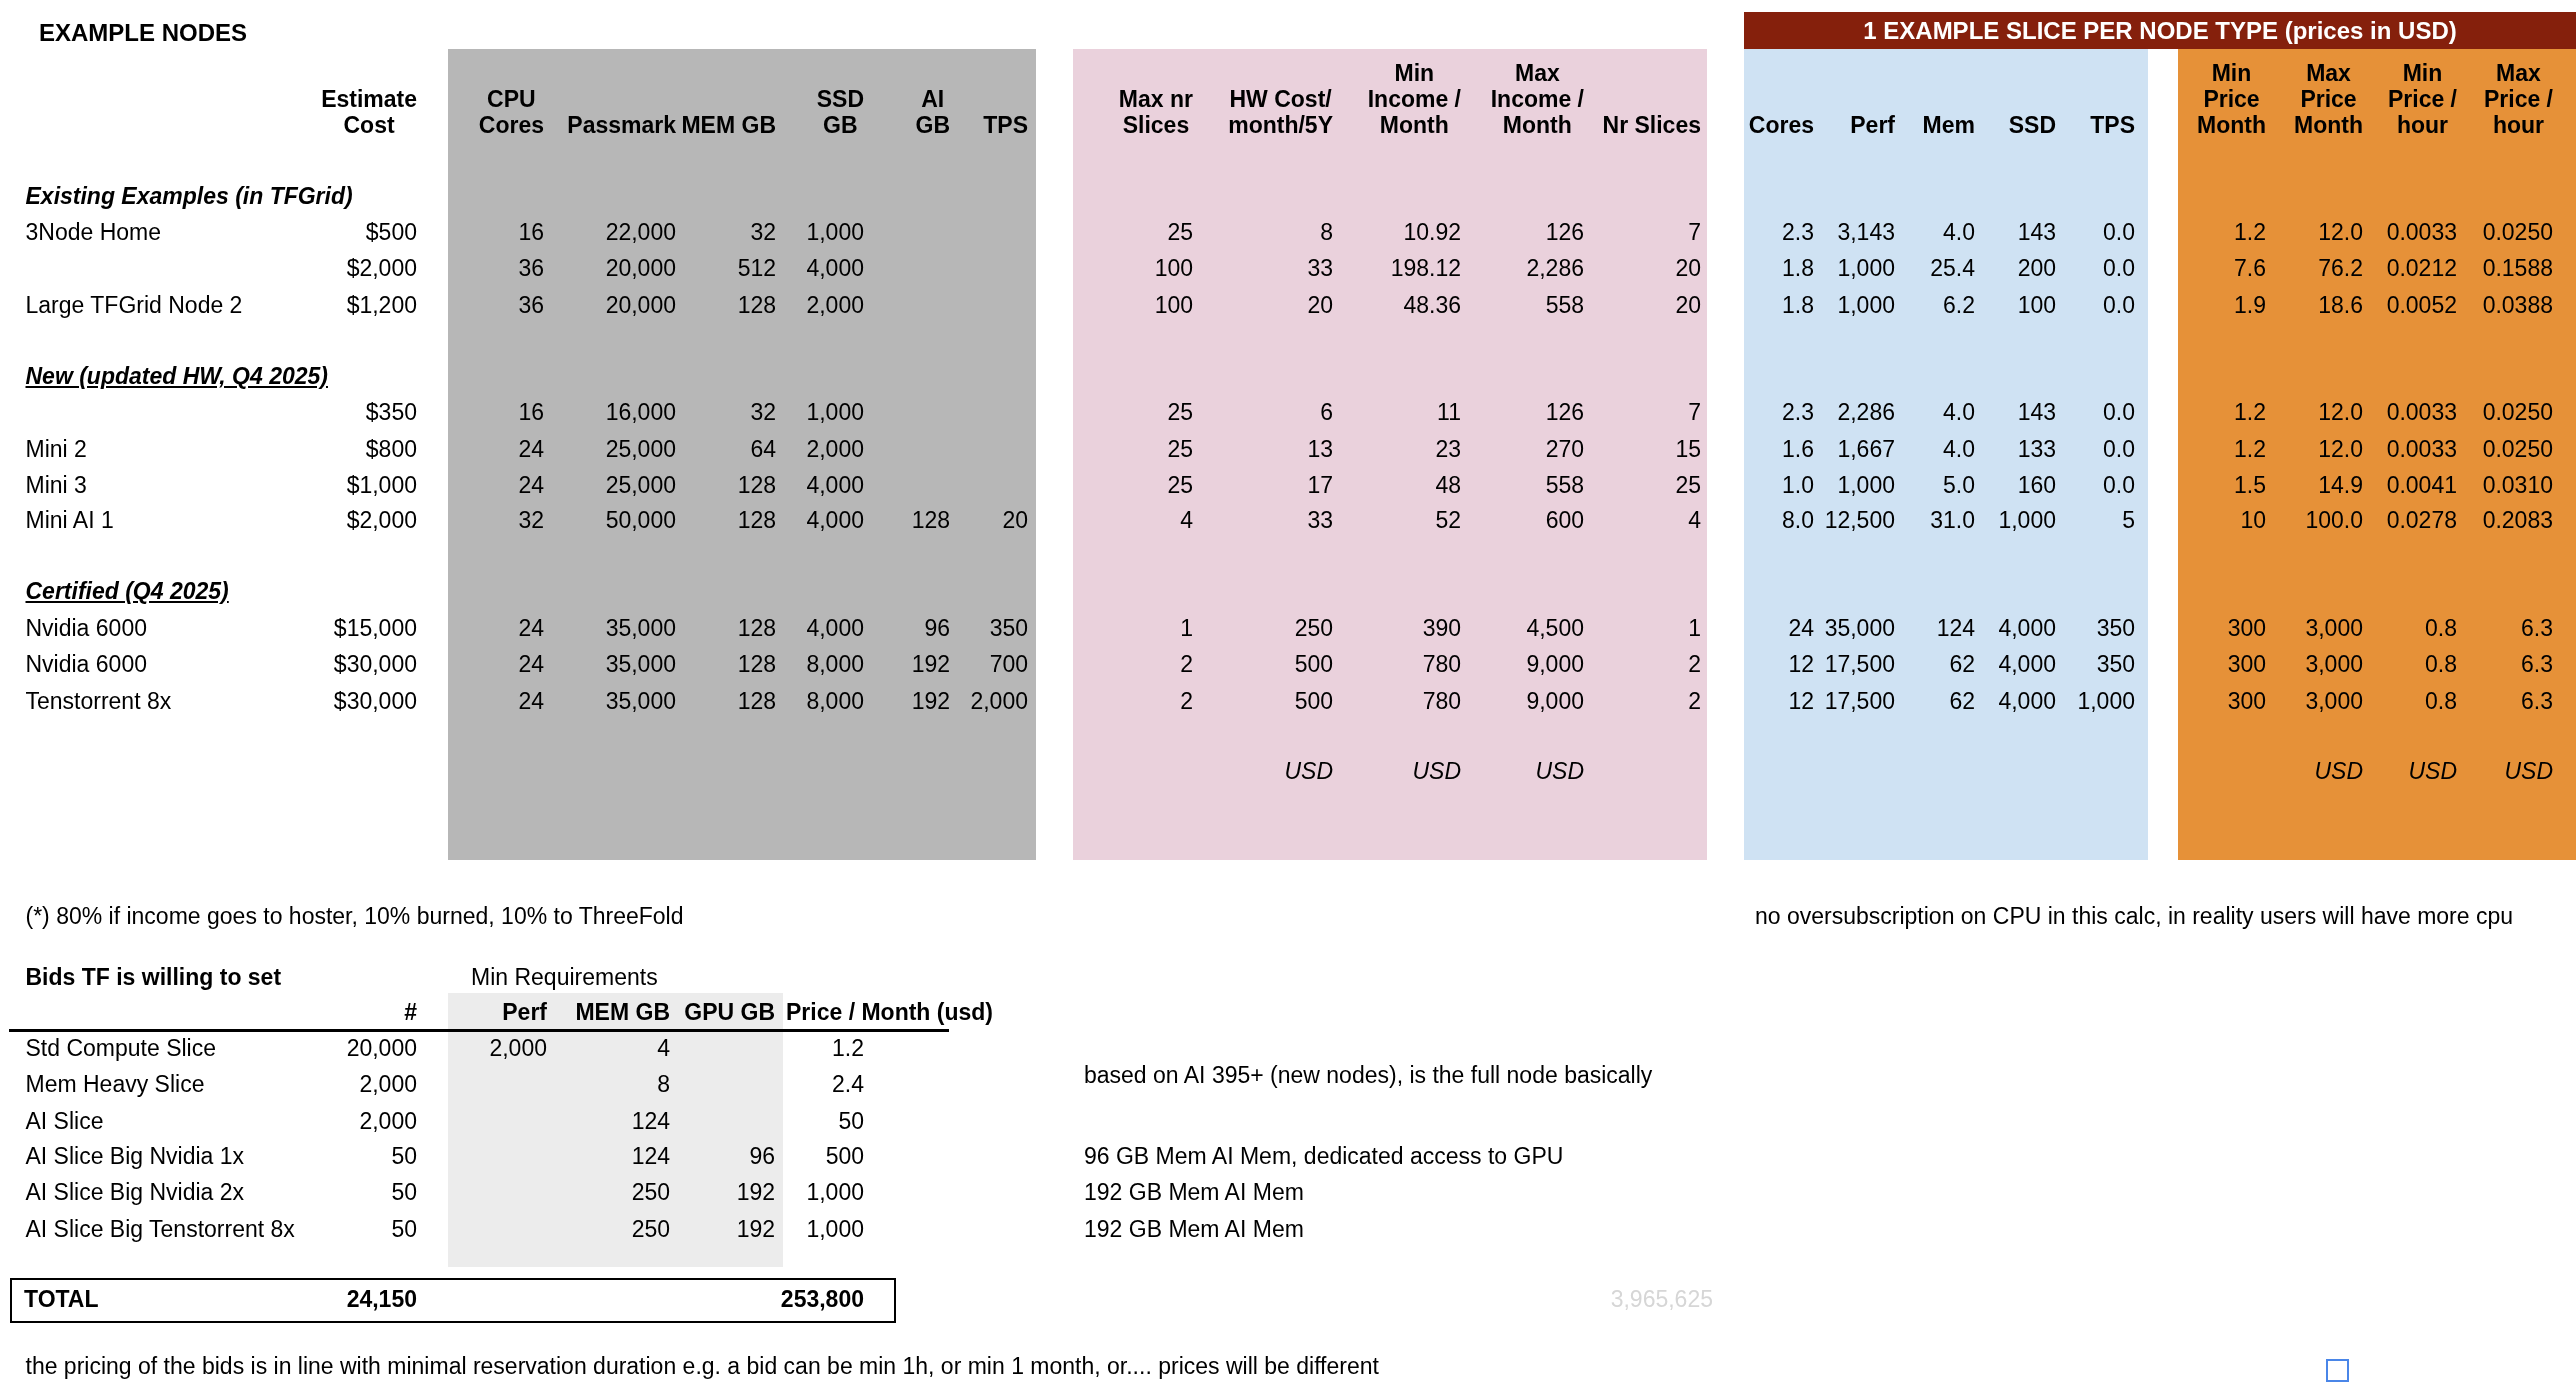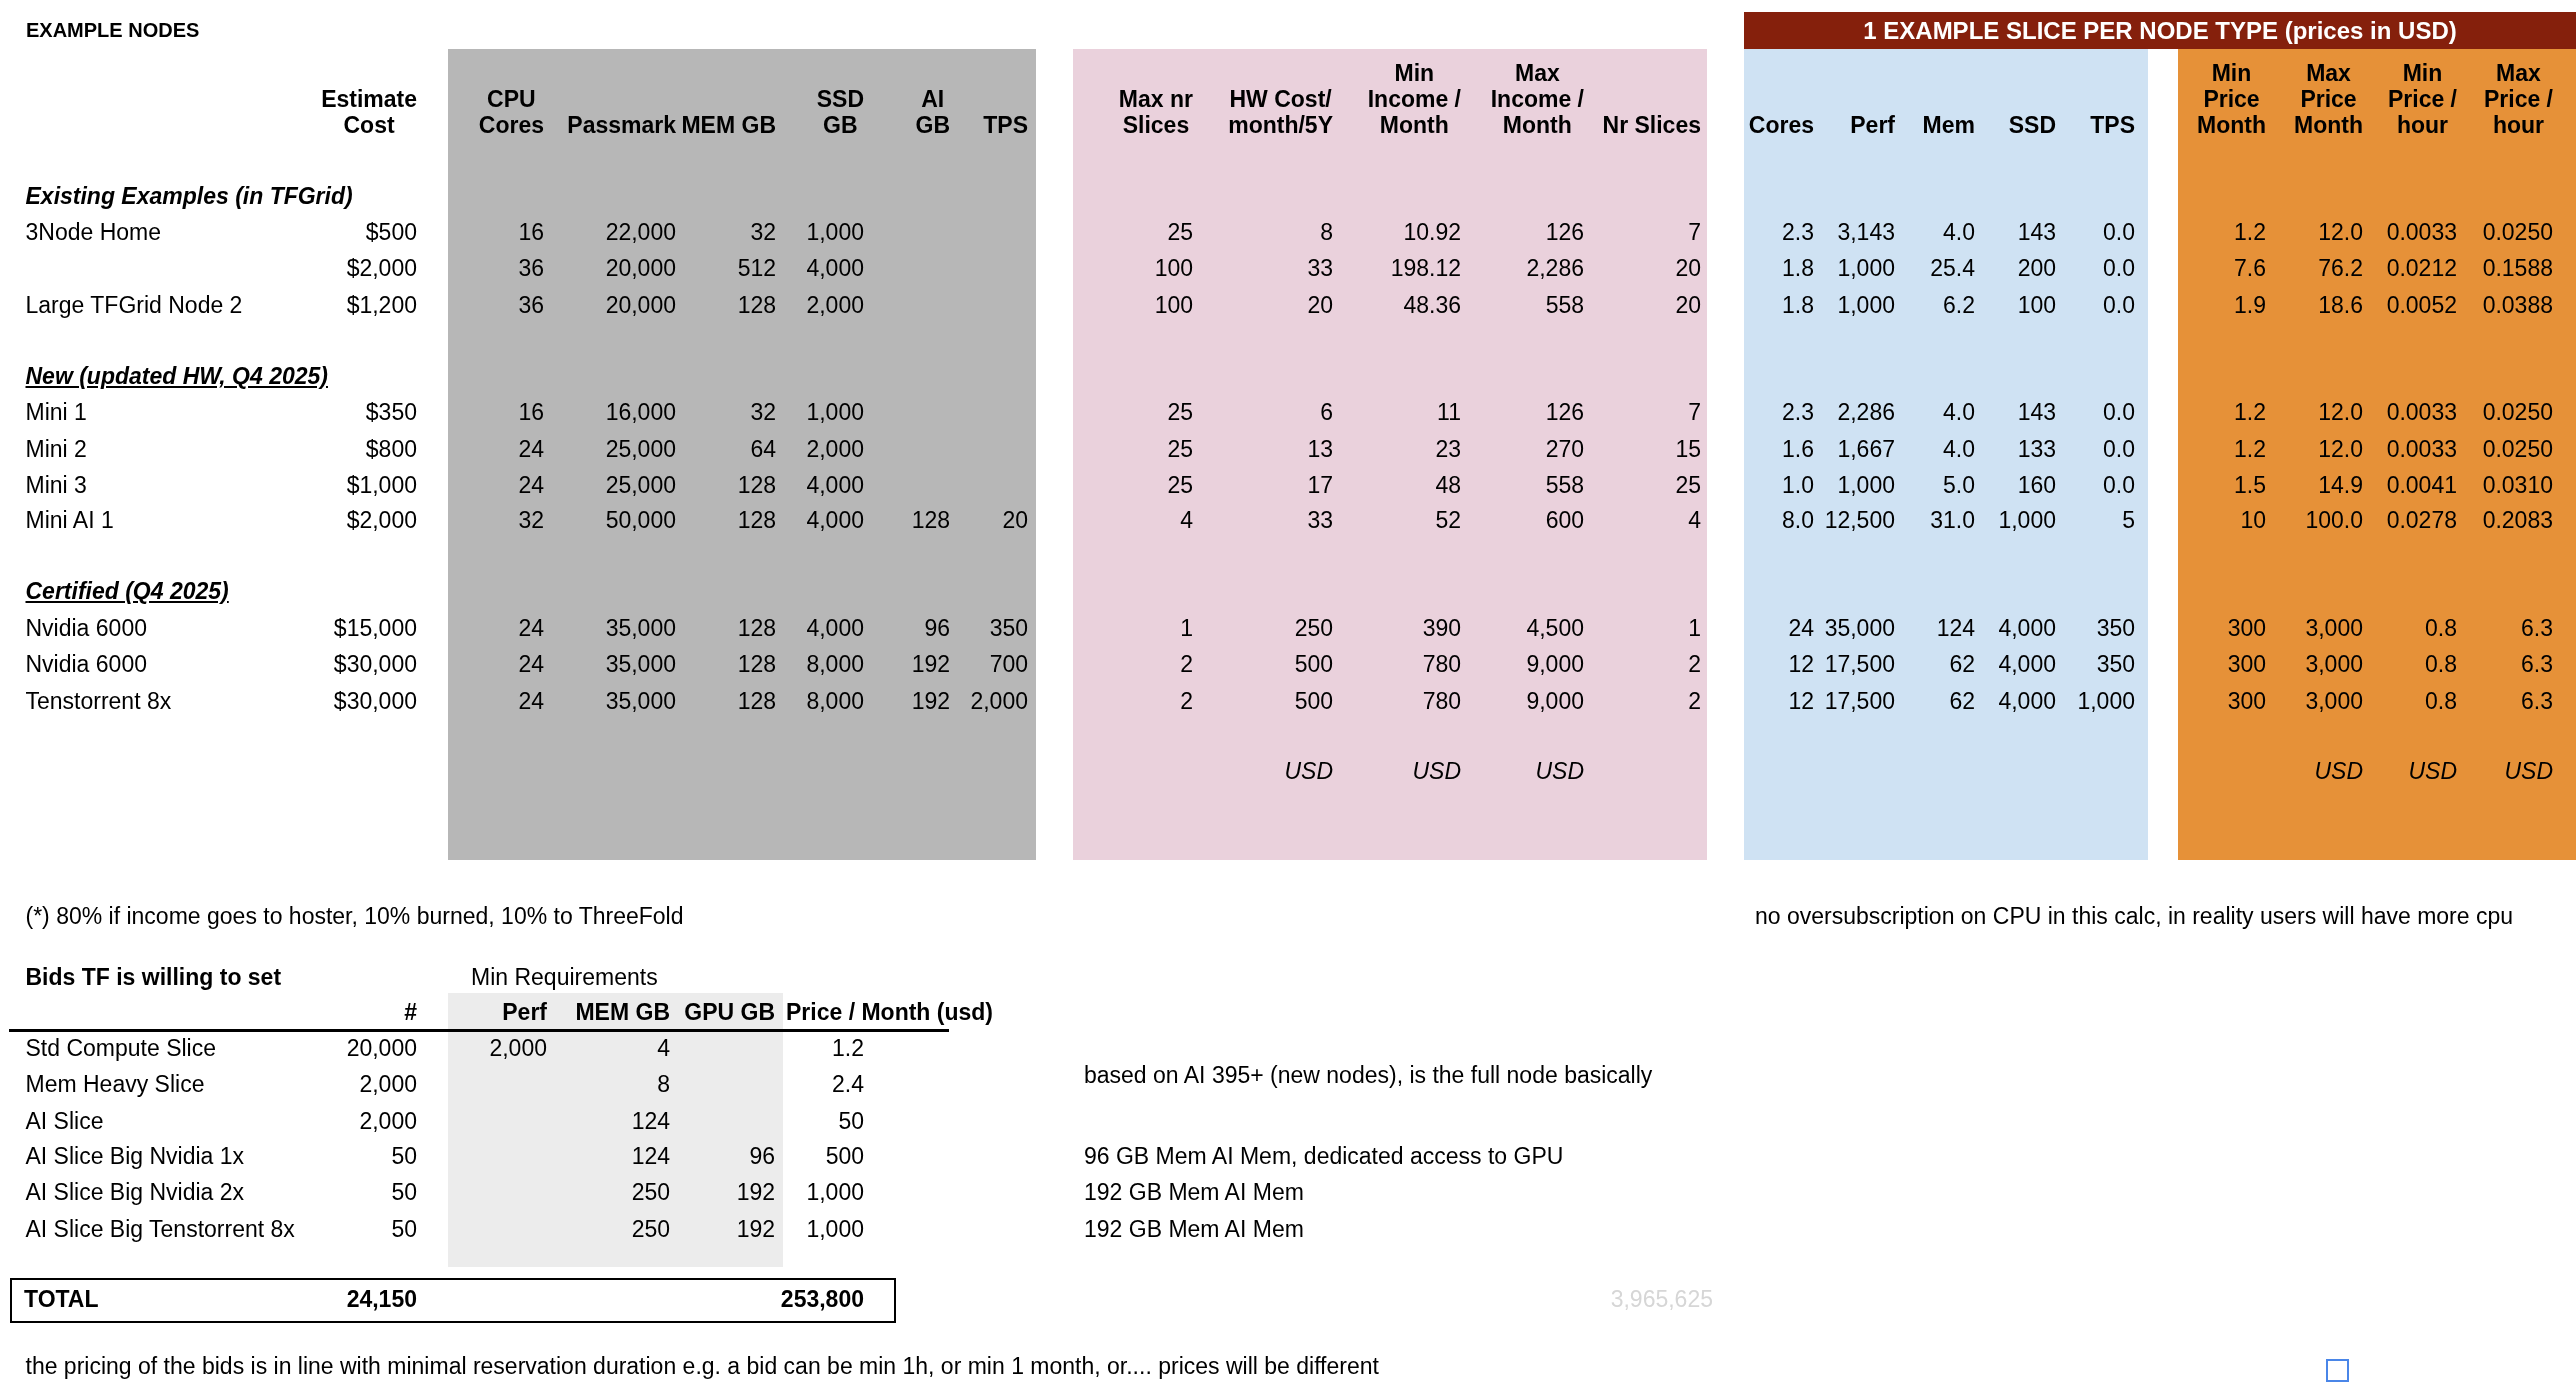--- a/index.html
+++ b/index.html
@@ -8,21 +8,21 @@
   .panel{position:absolute;}
   .cell{position:absolute;height:36px;line-height:36px;text-align:right;white-space:nowrap;}
   .bold{font-weight:bold;}
   .italic{font-style:italic;}
   .underline{text-decoration:underline;}
   .row{position:absolute;left:0;width:100%;height:36px;}
   .hdr{position:absolute;top:55px;height:83px;display:flex;align-items:flex-end;justify-content:flex-end;
        text-align:center;font-weight:bold;white-space:pre-line;line-height:26px;}
   .bhdr{position:absolute;top:994px;height:36px;line-height:36px;font-weight:bold;white-space:nowrap;text-align:right;}
   .note{position:absolute;height:36px;line-height:36px;white-space:nowrap;}
-  #title{position:absolute;left:26px;top:18.7px;font-size:20px;font-weight:bold;white-space:nowrap;}
+  #title{position:absolute;left:39px;top:18.7px;font-size:24px;font-weight:bold;white-space:nowrap;}
   #banner{position:absolute;left:1744px;top:12px;width:832px;height:37px;line-height:37px;
           text-align:center;color:#fff;font-weight:bold;font-size:24px;}
   #rule-bids{position:absolute;left:8.5px;top:1029px;width:940px;height:2.6px;background:#000;}
   #total-box{position:absolute;left:10.2px;top:1278px;width:882px;height:41px;border:2.6px solid #000;background:transparent;}
   #ghost-total{position:absolute;top:1281px;left:1543px;width:170px;color:#d6d6d6;}
   #corner-icon{position:absolute;left:2326px;top:1359px;width:18.7px;height:18.7px;border:2.6px solid #4a86e8;background:#fff;}
   .section-label{position:absolute;left:25.5px;width:510px;height:36px;line-height:36px;font-weight:bold;white-space:nowrap;font-style:italic;}
 
   
   .col-name{left:25.5px;width:510px;text-align:left;}
@@ -174,21 +174,20 @@
         <div class="cell col-mem2">6.2</div>
         <div class="cell col-ssd2">100</div>
         <div class="cell col-tps2">0.0</div>
         <div class="cell col-minpm">1.9</div>
         <div class="cell col-maxpm">18.6</div>
         <div class="cell col-minph">0.0052</div>
         <div class="cell col-maxph">0.0388</div>
       </div>
       <div class="section-label underline" style="top: 358px;">New (updated HW, Q4 2025)</div>
       <div class="row" style="top: 394px;">
-        <div class="cell col-name">Mini 1</div>
         <div class="cell col-cost">$350</div>
         <div class="cell col-cpu">16</div>
         <div class="cell col-passmark">16,000</div>
         <div class="cell col-mem">32</div>
         <div class="cell col-ssd">1,000</div>
         <div class="cell col-maxnr">25</div>
         <div class="cell col-hw">6</div>
         <div class="cell col-minin">11</div>
         <div class="cell col-maxin">126</div>
         <div class="cell col-nrslices">7</div>

